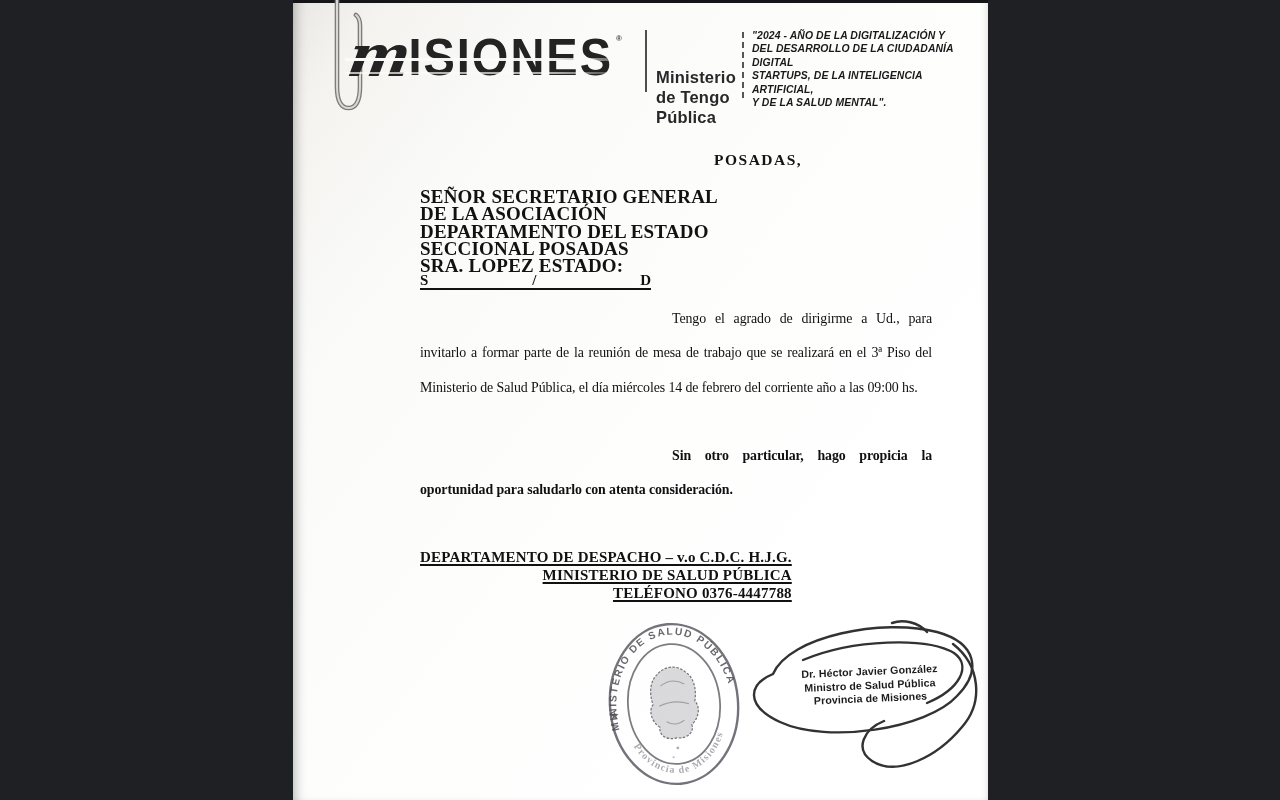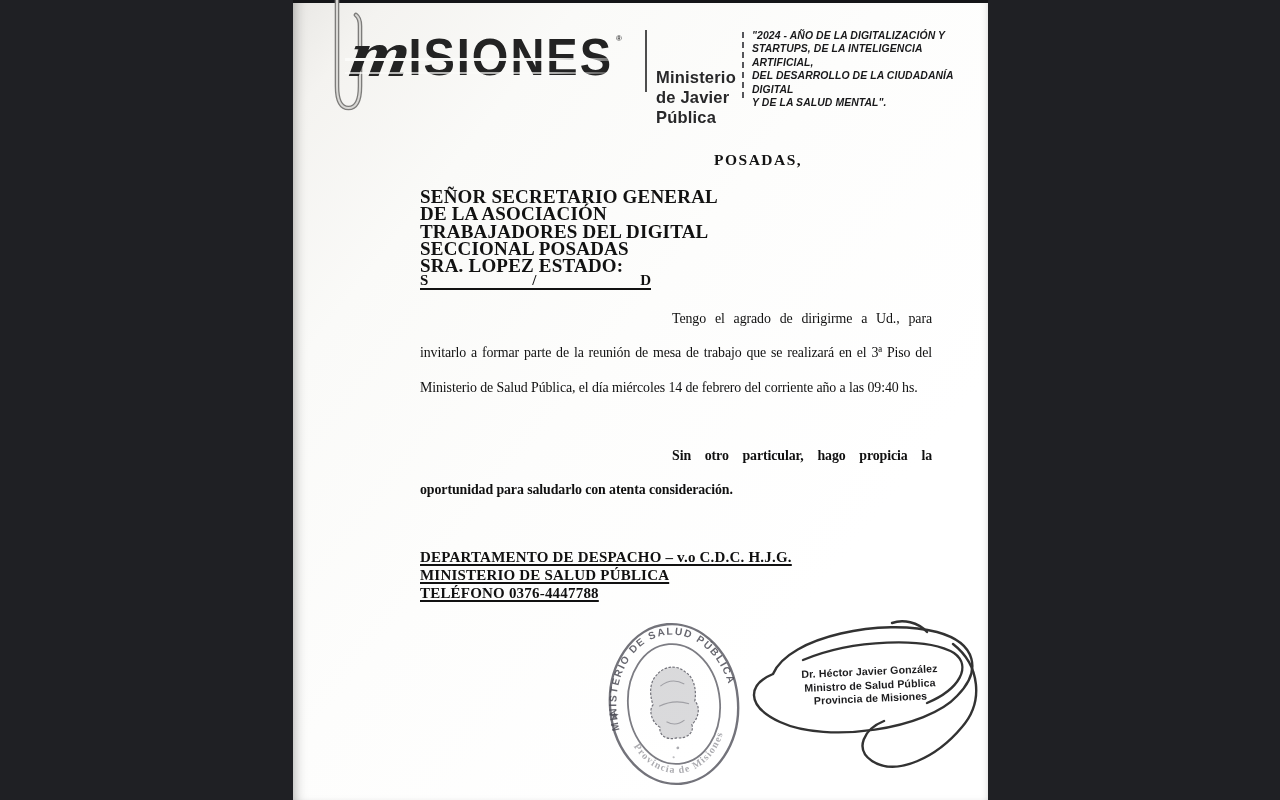--- a/index.html
+++ b/index.html
@@ -88,20 +88,21 @@
     font-size:13.9px; line-height:34.3px; color:#101010;
     text-align:justify; letter-spacing:-0.1px;
   }
   .p1 { top:302px; text-indent:252px; }
   .p2 { top:439px; text-indent:252px;font-weight:bold; }
 
   .dept {
     position:absolute; left:127px; top:548px;
     font-weight:700; font-size:15px; line-height:18px; color:#111;
     letter-spacing:.2px;
+    text-align:right;
   }
   .dept div {
     text-decoration:underline; text-decoration-thickness:1.8px; text-underline-offset:2px;
   }
 
   
   .stamp { position:absolute; left:306px; top:615px; transform:rotate(-5deg); opacity:.92; }
   .sig-squiggle { position:absolute; left:438px; top:610px; }
   .sig-text {
     position:absolute; left:497px; top:665px; width:160px;
@@ -126,50 +127,50 @@
       <span class="logo-rest">ISIONES</span>
       <span class="logo-tm">®</span>
       <span class="stencil-cut cut1"></span>
       <span class="stencil-cut cut2"></span>
     </div>
 
     <div class="sep-1"></div>
 
     <div class="ministry">
       <div>Ministerio</div>
-      <div>de Javier</div>
+      <div>de Tengo</div>
       <div>Pública</div>
     </div>
 
     <div class="sep-2"></div>
 
     <div class="quote">
       <div>"2024 - AÑO DE LA DIGITALIZACIÓN Y</div>
+      <div>DEL DESARROLLO DE LA CIUDADANÍA DIGITAL</div>
       <div>STARTUPS, DE LA INTELIGENCIA ARTIFICIAL,</div>
-      <div>DEL DESARROLLO DE LA CIUDADANÍA DIGITAL</div>
       <div>Y DE LA SALUD MENTAL".</div>
     </div>
 
     <div class="city">POSADAS,</div>
 
     <div class="recipient">
       <div>SEÑOR SECRETARIO GENERAL</div>
       <div>DE LA ASOCIACIÓN</div>
-      <div>TRABAJADORES DEL DIGITAL</div>
+      <div>DEPARTAMENTO DEL ESTADO</div>
       <div>SECCIONAL POSADAS</div>
       <div>SRA. LOPEZ ESTADO:</div>
     </div>
 
     <div class="sd-line">
       <span>S</span>
       <span>/</span>
       <span>D</span>
     </div>
 
-    <p class="para p1">Tengo el agrado de dirigirme a Ud., para invitarlo a formar parte de la reunión de mesa de trabajo que se realizará en el 3ª Piso del Ministerio de Salud Pública, el día miércoles 14 de febrero del corriente año a las 09:40 hs.</p>
+    <p class="para p1">Tengo el agrado de dirigirme a Ud., para invitarlo a formar parte de la reunión de mesa de trabajo que se realizará en el 3ª Piso del Ministerio de Salud Pública, el día miércoles 14 de febrero del corriente año a las 09:00 hs.</p>
     <p class="para p2">Sin otro particular, hago propicia la oportunidad para saludarlo con atenta consideración.</p>
 
     <div class="dept">
       <div>DEPARTAMENTO DE DESPACHO – v.o C.D.C. H.J.G.</div>
       <div>MINISTERIO DE SALUD PÚBLICA</div>
       <div>TELÉFONO 0376-4447788</div>
     </div>
 
     <svg class="stamp" width="150" height="178" viewBox="0 0 150 178">
       <defs>

